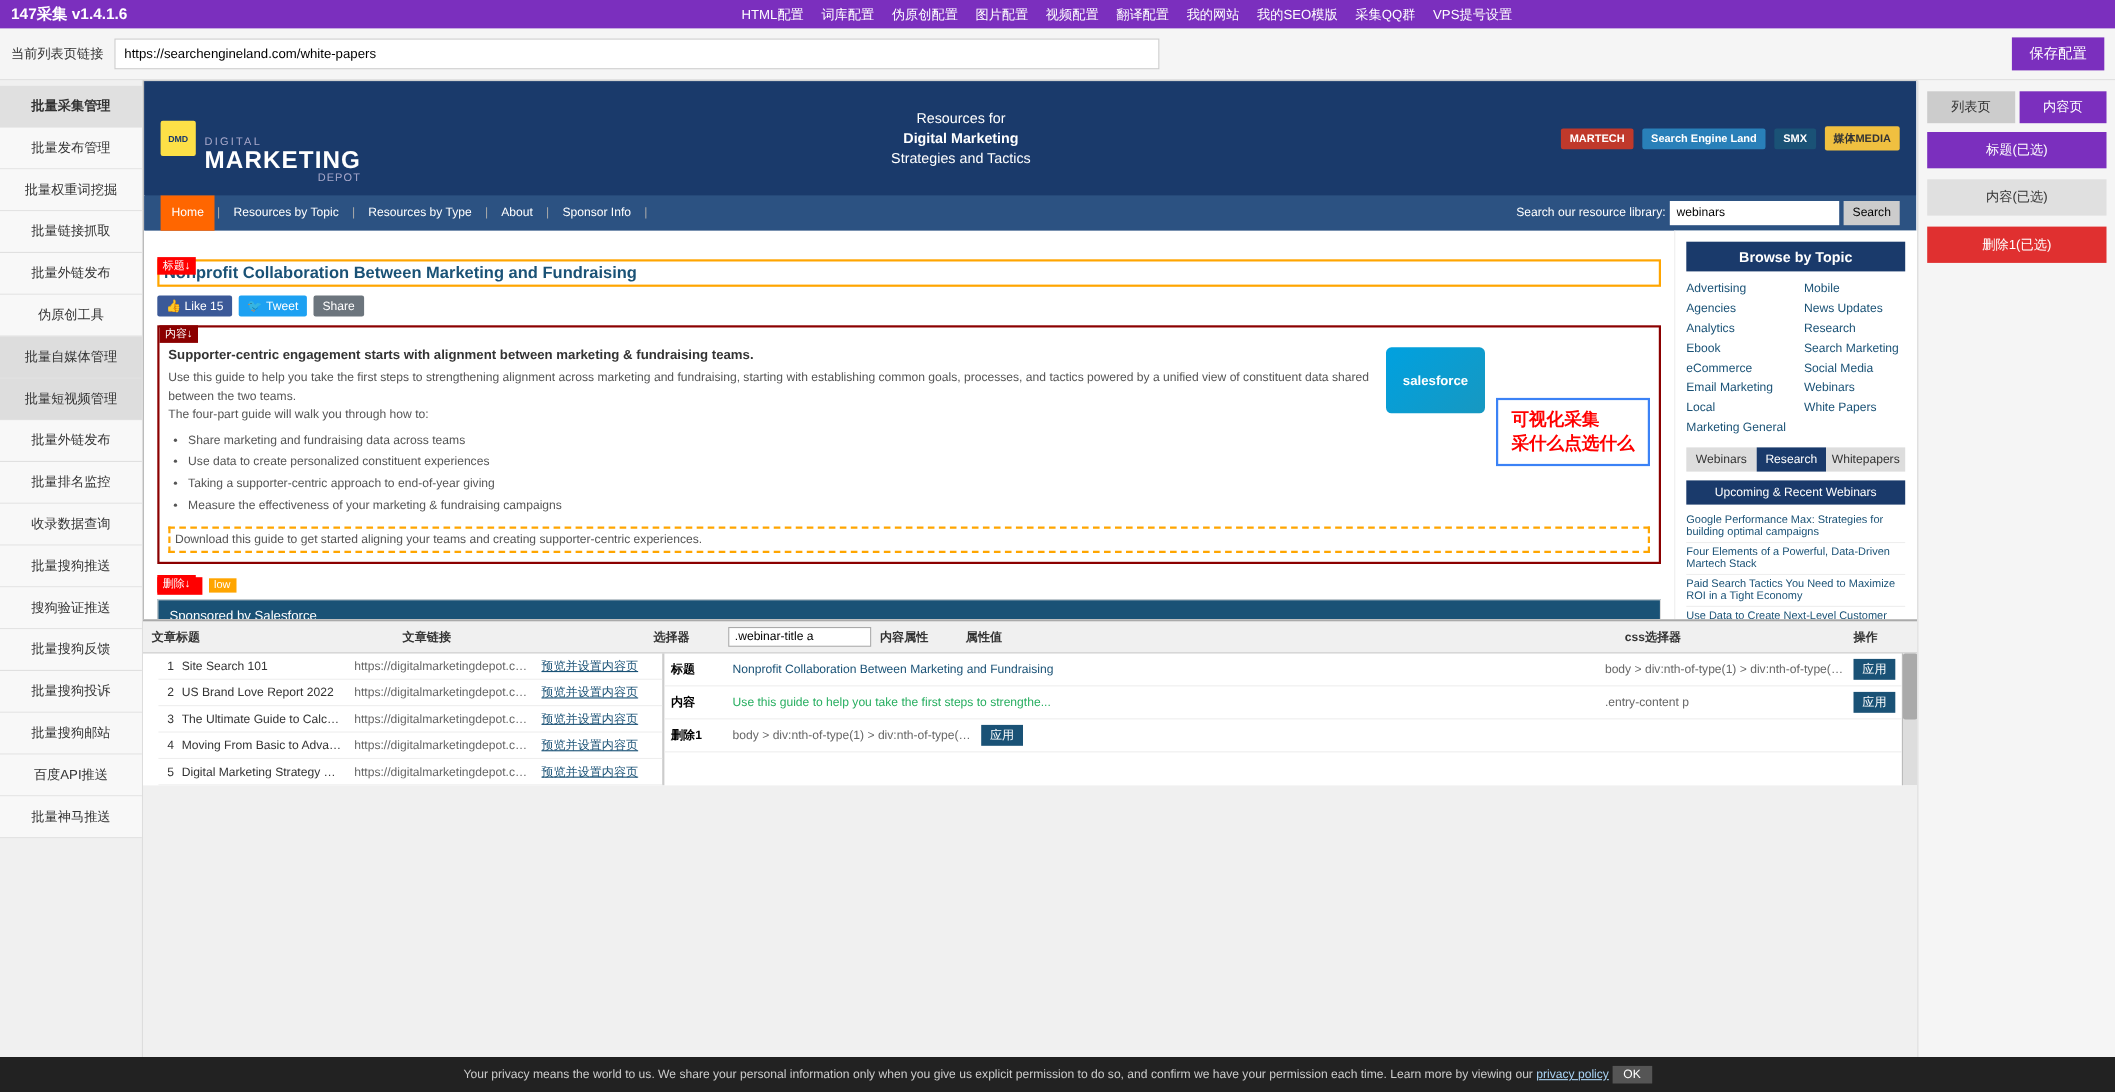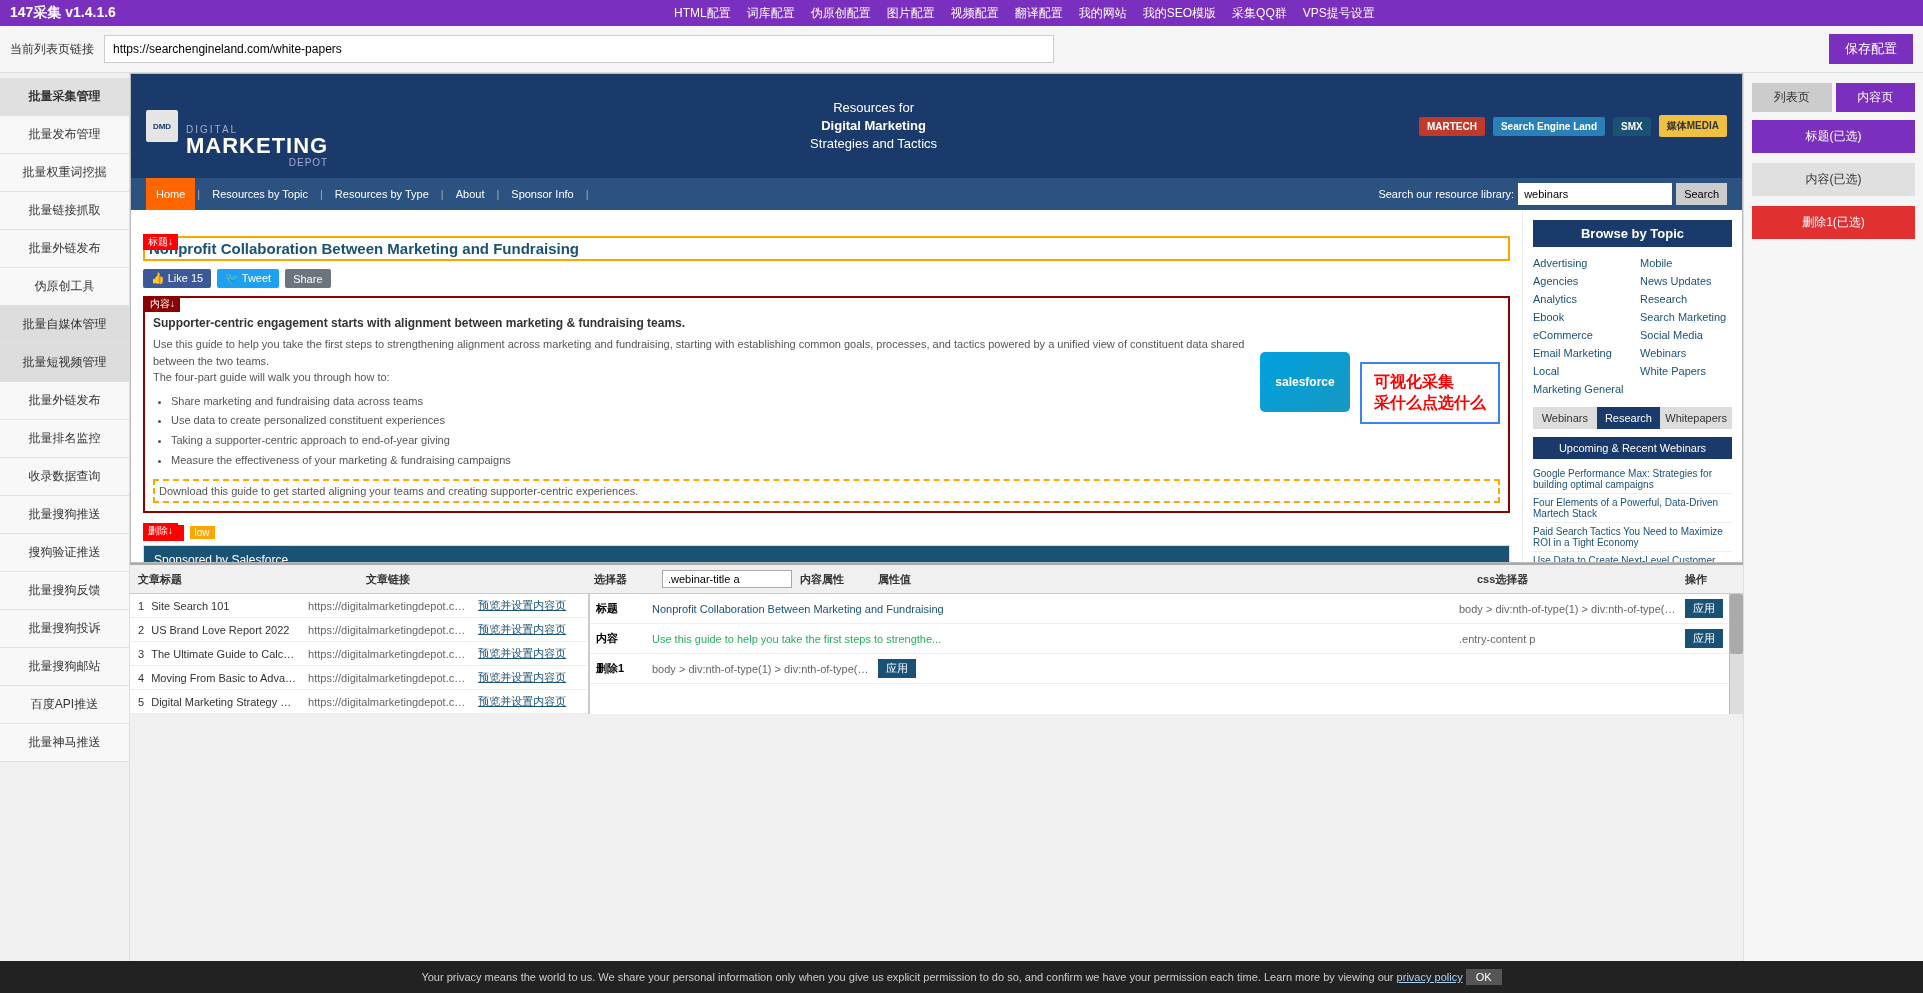--- a/index.html
+++ b/index.html
@@ -274,21 +274,20 @@
       width: 90px;
       height: 60px;
       background: linear-gradient(135deg, #00a1e0, #1798c1);
       border-radius: 5px;
       display: flex;
       align-items: center;
       justify-content: center;
       color: white;
       font-size: 12px;
       font-weight: bold;
-      margin-top: 36px;
     }
 
     
     .bottom-table-area {
       background: white;
       border-top: 2px solid #ccc;
     }
     .table-col-header {
       font-size: 11px;
       color: #333;
@@ -392,21 +391,21 @@
     <div class="sidebar-item">批量神马推送</div>
   </div>
 
   <div style="flex:1; display:flex; flex-direction:column; overflow:hidden;">
 
     <div class="iframe-scroll" style="position:relative; border:1px solid #bbb;">
 
       <div class="site-header">
         <div style="display:flex;align-items:center;gap:8px;">
 
-          <div style="background:#e5e5e5;width:32px;height:32px;display:flex;align-items:center;justify-content:center;border-radius:2px;">
+          <div style="background:#fde047;width:32px;height:32px;display:flex;align-items:center;justify-content:center;border-radius:2px;">
             <span style="font-size:8px;font-weight:900;color:#1a3a6b;">DMD</span>
           </div>
           <div>
             <div style="font-size:10px;color:#aac;letter-spacing:2px;margin-top:40px;">DIGITAL</div>
             <div style="font-size:22px;font-weight:900;color:white;line-height:1;letter-spacing:1px;">MARKETING</div>
             <div style="font-size:10px;color:#aac;letter-spacing:1px;text-align:right;">DEPOT</div>
           </div>
         </div>
         <div class="site-tagline">
           <div>Resources for</div>
@@ -541,21 +540,21 @@
         <div class="table-col-header" style="width:60px;">选择器</div>
         <input type="text" style="border: 1px solid rgb(170, 170, 170); padding: 2px 5px; font-size: 11px; width: 130px;" value=".webinar-title a">
         <div class="table-col-header" style="width:70px;">内容属性</div>
         <div class="table-col-header" style="flex:1;">属性值</div>
         <div class="table-col-header" style="width:200px;">css选择器</div>
         <div class="table-col-header" style="width:50px;">操作</div>
       </div>
 
       <div style="display:flex;">
 
-        <div style="width:460px;border-right:2px solid #ccc;">
+        <div style="width:460px;border-right:2px solid #ccc;margin-left:14px;">
 
           <div class="table-data-row">
             <div class="table-cell title">
               <span>1</span>
               <span style="margin-left:4px;">Site Search 101</span>
             </div>
             <div class="table-cell url">https://digitalmarketingdepot.com/whitepaper/sit...</div>
             <div class="table-cell action-link">预览并设置内容页</div>
           </div>
 

